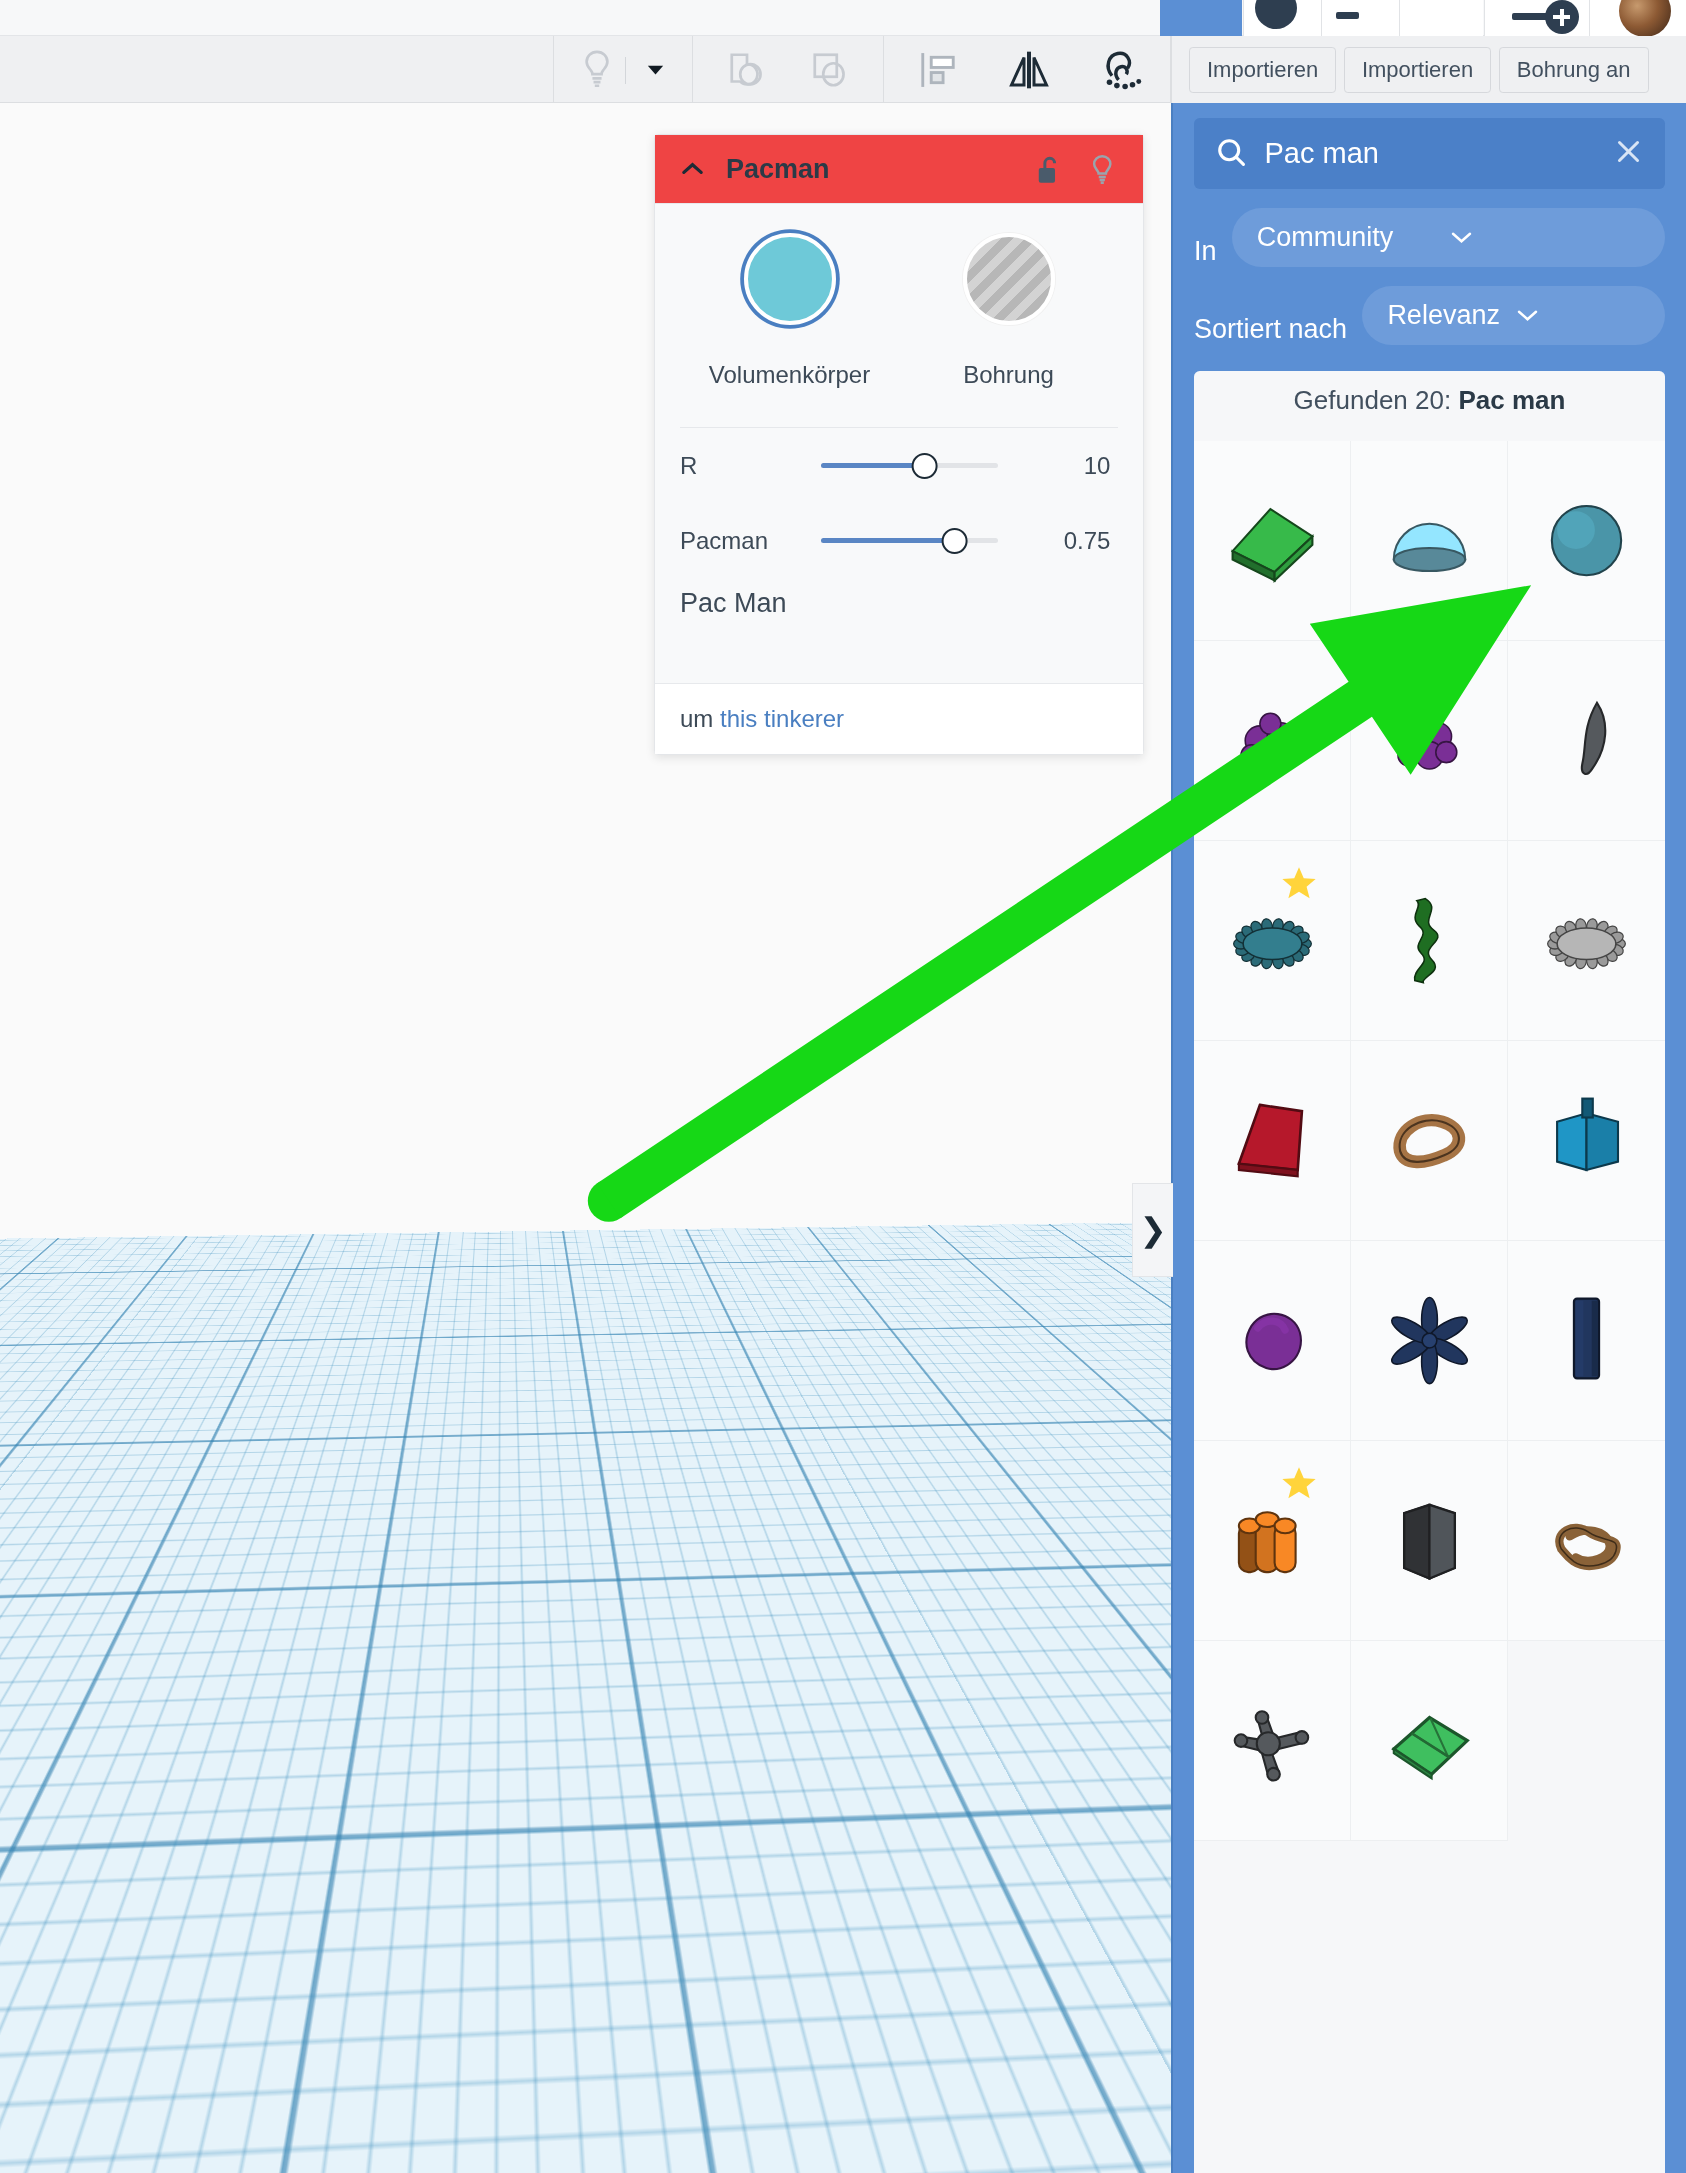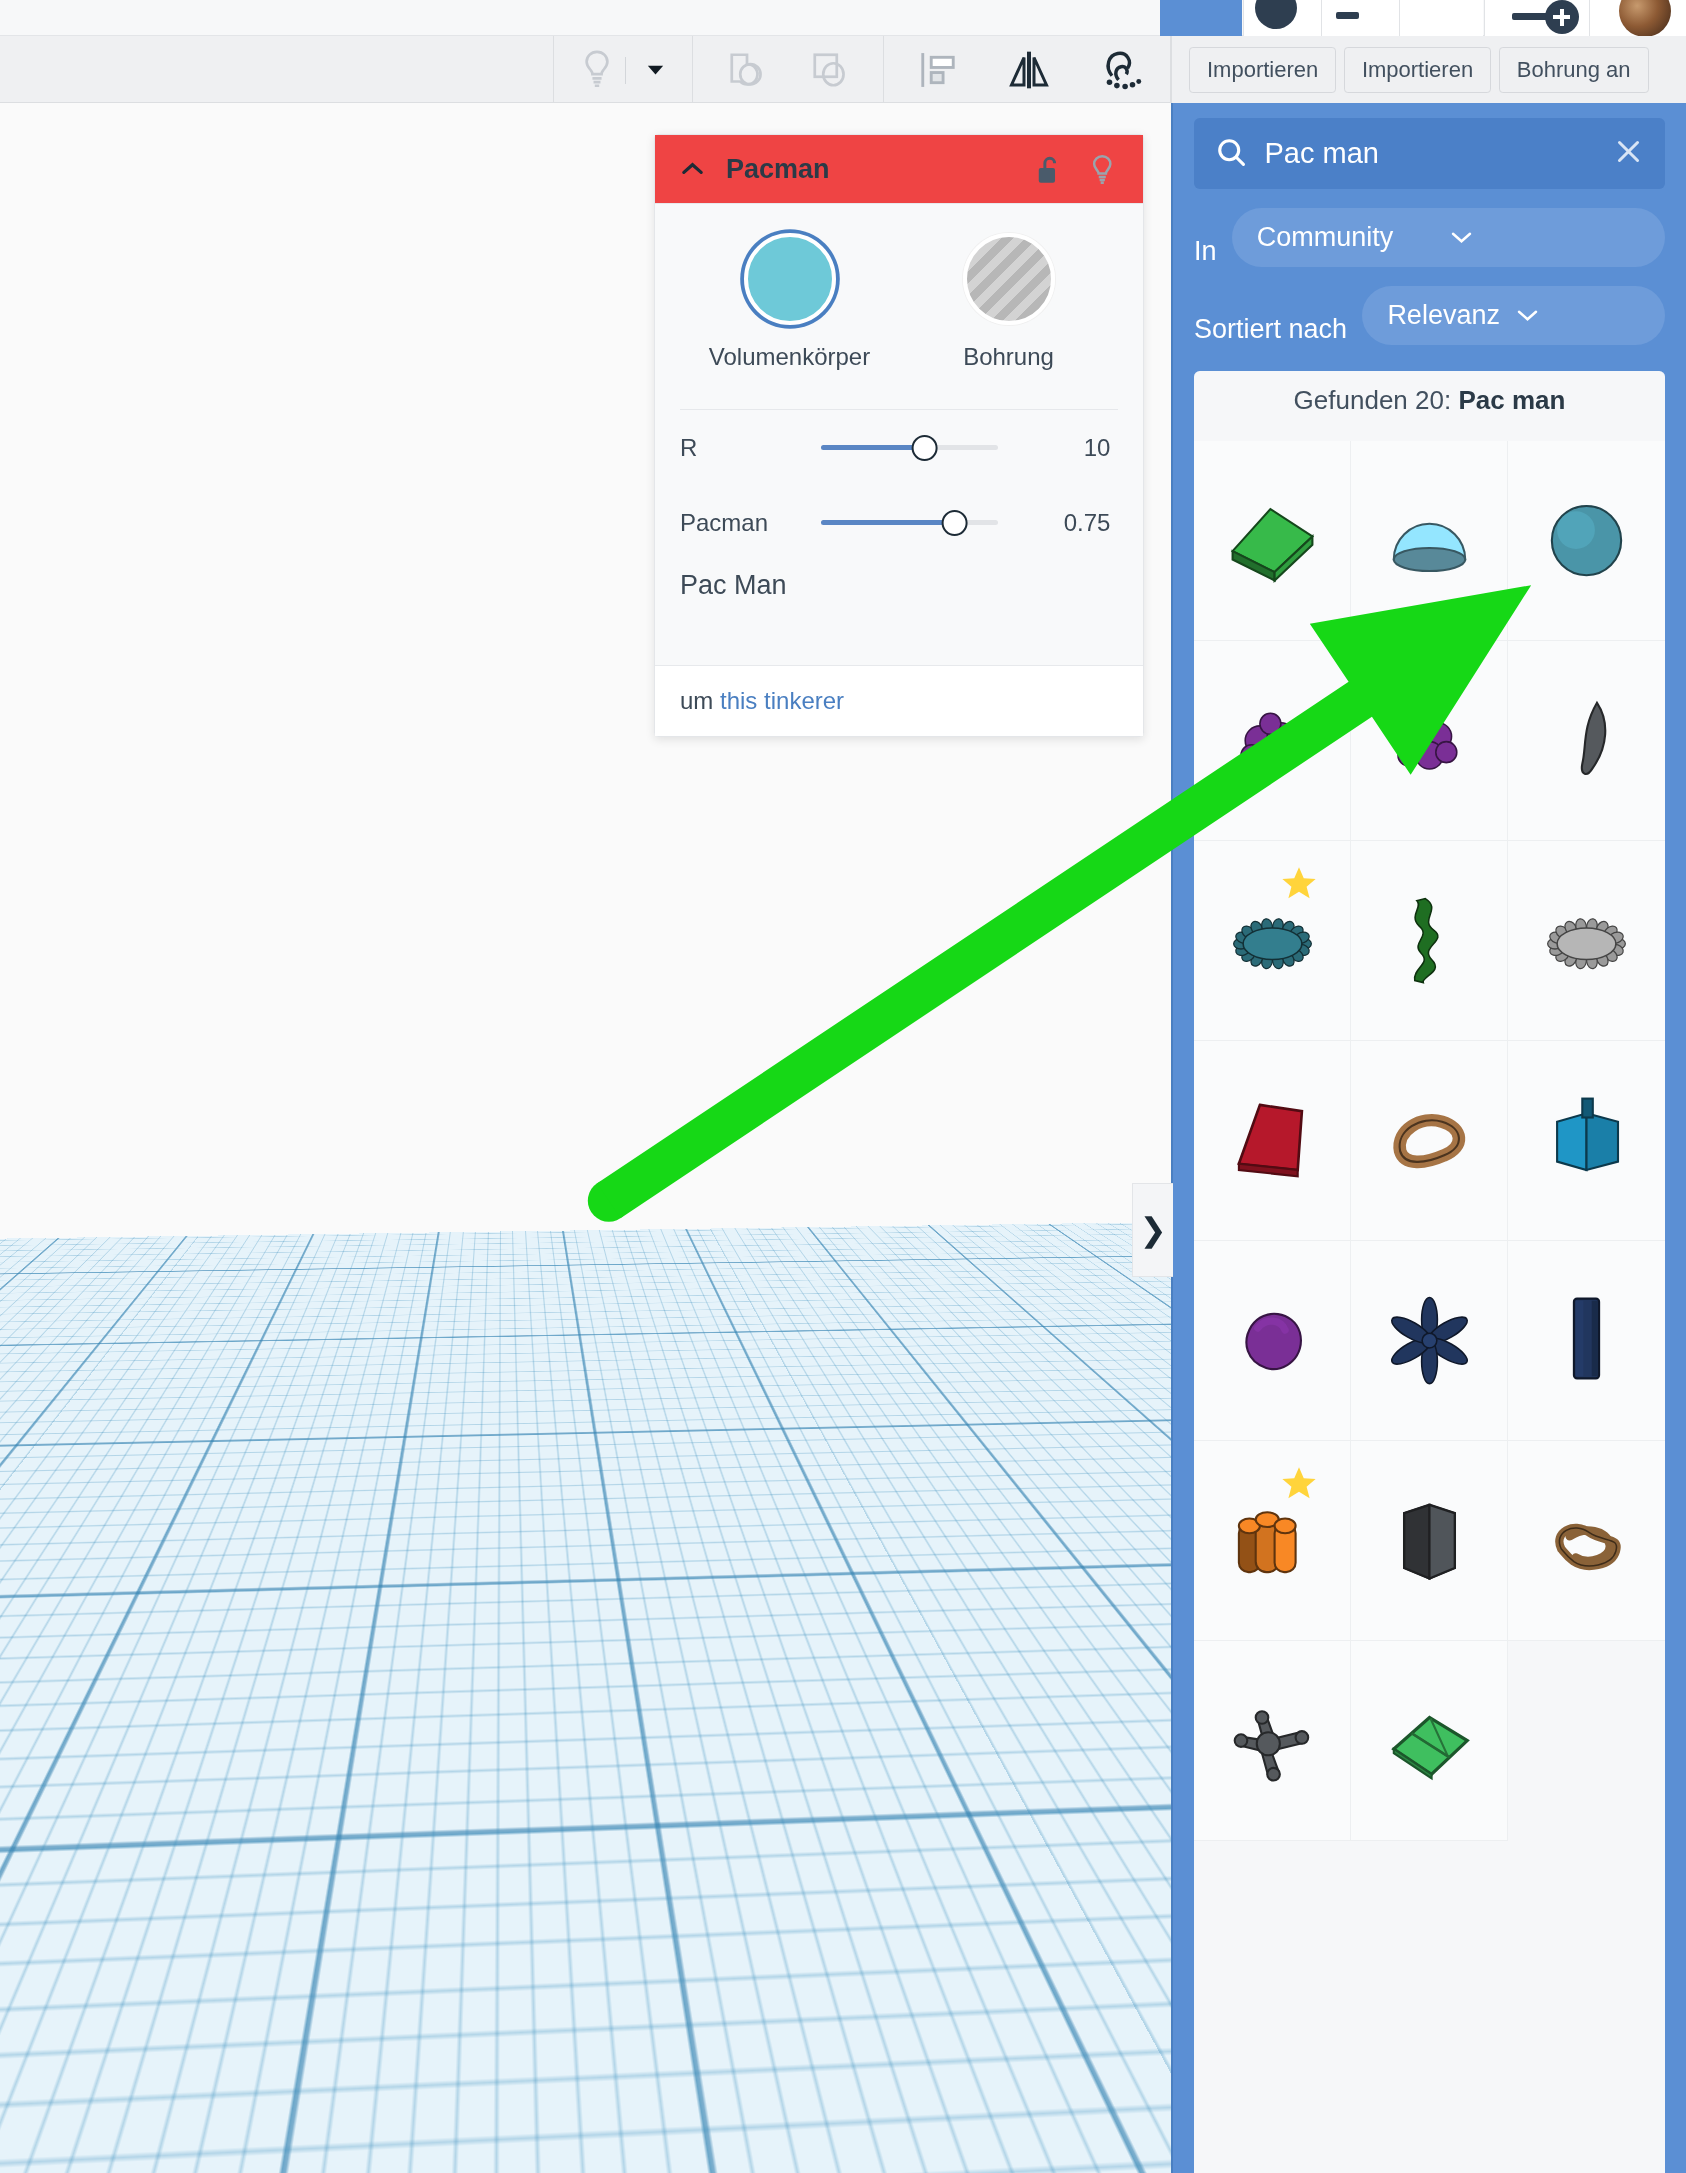--- a/index.html
+++ b/index.html
@@ -110,21 +110,21 @@
     width: 84px; height: 84px; border-radius: 50%;
     background: #6ec9d8; border: 4.8px solid #fff;
     box-shadow: 0 0 0 3.8px #4a7fc1; box-sizing: content-box;
   }
   .sw-hole {
     width: 84px; height: 84px; border-radius: 50%;
     background: repeating-linear-gradient(-45deg, #b7b7b7 0 8.6px, #d3d3d3 8.6px 17px);
     border: 4.8px solid #fff; box-sizing: content-box;
     box-shadow: 0 0 0 1px #f0f0f0;
   }
-  .sw-label { margin-top: 18px; font-size: 24px; color: #3d4a57; }
+  .sw-label { margin-top: 36px; font-size: 24px; color: #3d4a57; }
   .pp-divider { height: 1px; background: #e6e8eb; margin: 38px 0 0 0; }
   .slider-row { display: flex; align-items: center; height: 75px; }
   .sl-name { width: 141px; font-size: 24px; color: #3d4a57; }
   .sl-track { position: relative; width: 177px; height: 4.8px; background: #e2e4e7; border-radius: 2.9px; }
   .sl-fill { position: absolute; left: 0; top: 0; height: 4.8px; background: #5a86c4; border-radius: 2.9px; }
   .sl-knob {
     position: absolute; top: -10.5px; width: 26px; height: 26px;
     border-radius: 50%; background: #fff; border: 2.9px solid #1d2b36;
     transform: translateX(-12.4px);
   }

